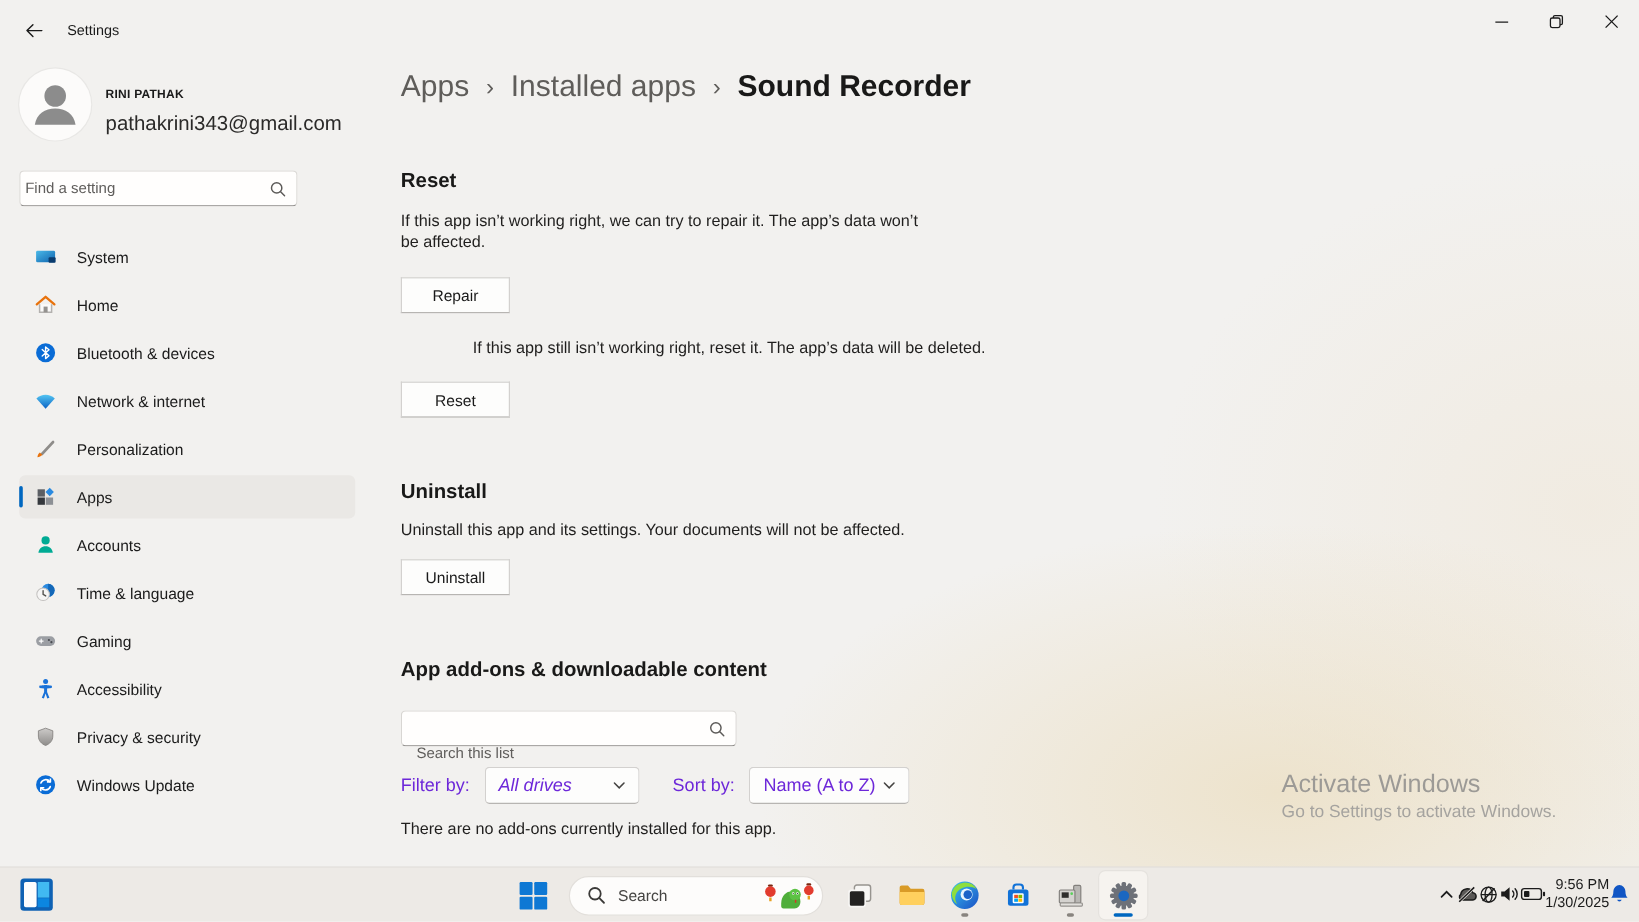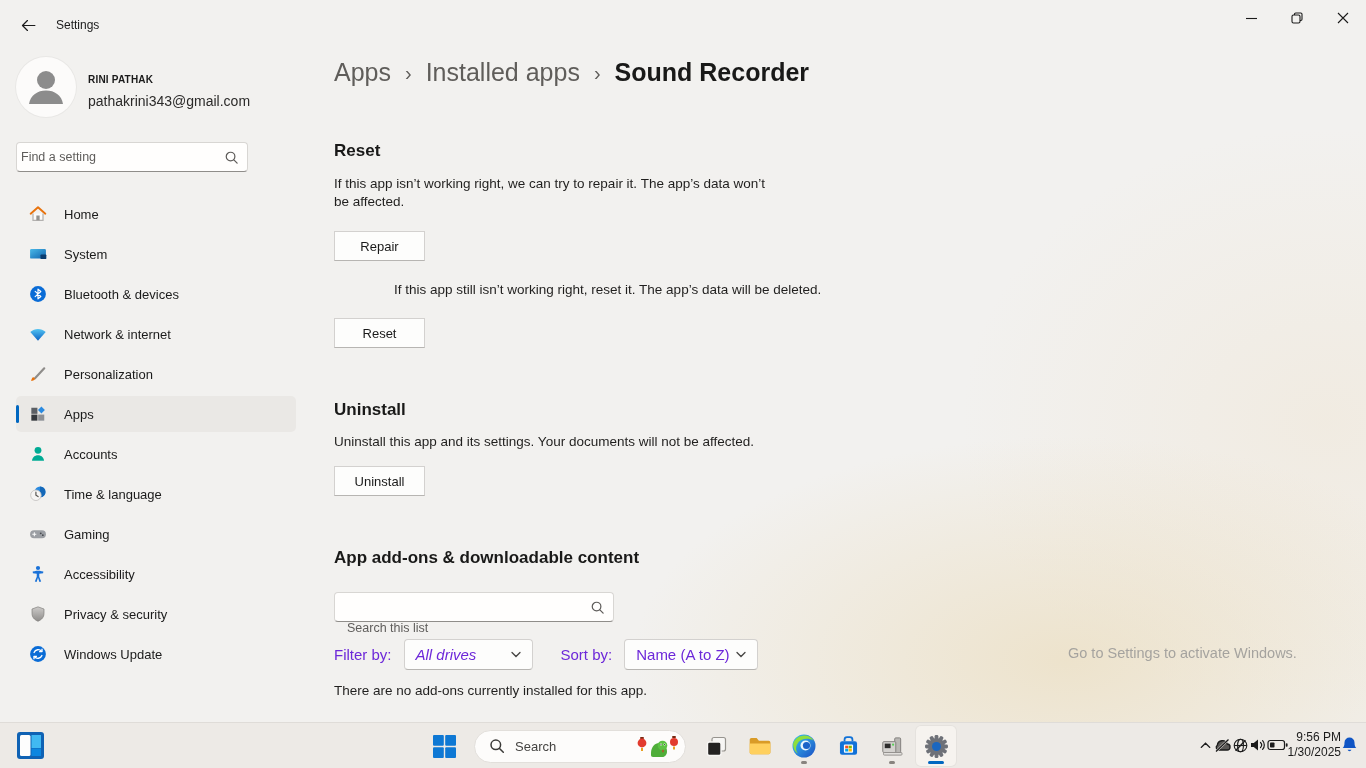--- a/index.html
+++ b/index.html
@@ -17,21 +17,21 @@
 
   
   .back-btn { left:12px; top:12px; width:32px; height:26px; display:flex; align-items:center; justify-content:center; border-radius:4px; cursor:pointer; }
   .win-title { left:56px; top:18px; font-size:12px; color:#1b1b1b; }
   .win-controls { right:0; top:0; display:flex; }
   .win-controls .wbtn { width:46px; height:36px; display:flex; align-items:center; justify-content:center; }
 
   
   .avatar { left:16px; top:57px; width:60px; height:60px; border-radius:50%; background:#fcfbfa; box-shadow:0 0 0 1px rgba(0,0,0,.04); overflow:hidden; }
   .profile-name { left:88px; top:74px; font-size:10px; font-weight:bold; letter-spacing:.2px; }
-  .profile-email { left:88px; top:93px; font-size:14px; color:#2b2a29; }
+  .profile-email { left:88px; top:93px; font-size:17px; color:#2b2a29; }
 
   
   .find-box { left:16px; top:142px; width:232px; height:30px; background:#fffefd; border:1px solid #d8d6d3; border-bottom-color:#8f8d8a; border-radius:4px; display:flex; align-items:center; padding:0 8px 0 4px; }
   .find-box input { flex:1; border:none; outline:none; background:transparent; font-size:12.5px; font-family:inherit; color:#1b1b1b; }
   .find-box input::placeholder { color:#5f5d5b; }
   .nav { left:16px; top:196px; width:280px; }
   .nav-item { position:relative; display:flex; align-items:center; height:36px; margin-bottom:4px; padding:0 12px; border-radius:5px; cursor:pointer; }
   .nav-item.selected { background:#eae8e5; }
   .sel-pill { position:absolute; left:0; top:9px; width:3px; height:18px; border-radius:2px; background:#0067c0; }
   .nav-icon { width:20px; height:20px; display:flex; align-items:center; justify-content:center; }
@@ -121,47 +121,47 @@
       <circle cx="7" cy="7" r="4.6"></circle>
       <path d="M10.5 10.5 14 14"></path>
     </svg>
 </div>
 
 <div class="abs nav">
 
   <div class="nav-item">
     <span class="nav-icon">
         <svg width="20" height="20" viewBox="0 0 24 24">
-          <path d="M3.2 11.6 12 4l8.8 7.6" fill="none" stroke="#e8720c" stroke-width="2.3" stroke-linecap="round" stroke-linejoin="round"></path>
-          <path d="M6 11.5V19.5h12v-8" fill="#fbfaf9" stroke="#b3b1af" stroke-width="1.5"></path>
-          <rect x="10" y="13.8" width="4" height="5.7" fill="#94928f"></rect>
-        </svg>
-      </span>
-    <span class="nav-label">Home</span>
-  </div>
-
-  <div class="nav-item">
-    <span class="nav-icon">
-        <svg width="20" height="20" viewBox="0 0 24 24">
           <defs>
             <linearGradient id="sysg" x1="0" y1="0" x2="1" y2="1">
               <stop offset="0" stop-color="#4ab9e8"></stop>
               <stop offset="1" stop-color="#0f63ae"></stop>
             </linearGradient>
           </defs>
           <rect x="2.5" y="6" width="19" height="11.5" rx="1.4" fill="url(#sysg)"></rect>
           <rect x="15" y="12.5" width="7" height="5.5" rx="1" fill="#0a3c6e"></rect>
         </svg>
       </span>
     <span class="nav-label">System</span>
   </div>
 
   <div class="nav-item">
     <span class="nav-icon">
         <svg width="20" height="20" viewBox="0 0 24 24">
+          <path d="M3.2 11.6 12 4l8.8 7.6" fill="none" stroke="#e8720c" stroke-width="2.3" stroke-linecap="round" stroke-linejoin="round"></path>
+          <path d="M6 11.5V19.5h12v-8" fill="#fbfaf9" stroke="#b3b1af" stroke-width="1.5"></path>
+          <rect x="10" y="13.8" width="4" height="5.7" fill="#94928f"></rect>
+        </svg>
+      </span>
+    <span class="nav-label">Home</span>
+  </div>
+
+  <div class="nav-item">
+    <span class="nav-icon">
+        <svg width="20" height="20" viewBox="0 0 24 24">
           <circle cx="12" cy="12" r="9.5" fill="#0a6cd6"></circle>
           <path d="M8.6 8.8l6.8 6.2L12 17.8V6.2l3.4 2.8-6.8 6.2" fill="none" stroke="#fff" stroke-width="1.4" stroke-linecap="round" stroke-linejoin="round"></path>
         </svg>
       </span>
     <span class="nav-label">Bluetooth &amp; devices</span>
   </div>
 
   <div class="nav-item">
     <span class="nav-icon">
         <svg width="20" height="20" viewBox="0 0 24 24">
@@ -309,20 +309,21 @@
   <div class="dropdown dd-sort">
     <span>Name (A to Z)</span>
     <svg width="10" height="7" viewBox="0 0 10 7" fill="none" stroke="#454442" stroke-width="1.3" stroke-linecap="round">
         <path d="M1 1.5 5 5.5 9 1.5"></path>
       </svg>
   </div>
 </div>
 <div class="abs body-txt" style="left:334px; top:682px;">There are no add-ons currently installed for this app.</div>
 
 <div class="abs watermark">
+  <div class="wm1">Activate Windows</div>
   <div class="wm2">Go to Settings to activate Windows.</div>
 </div>
 
 <div class="abs taskbar"></div>
 
 <div class="abs tb-widgets">
   <svg width="29" height="29" viewBox="0 0 29 29">
       <rect x="1" y="1" width="27" height="27" rx="3" fill="#0f62b4"></rect>
       <rect x="4" y="4" width="10.5" height="21" rx="1.5" fill="#fdfdfd"></rect>
       <rect x="15.5" y="4" width="9.5" height="13" fill="#41b9f2"></rect>

